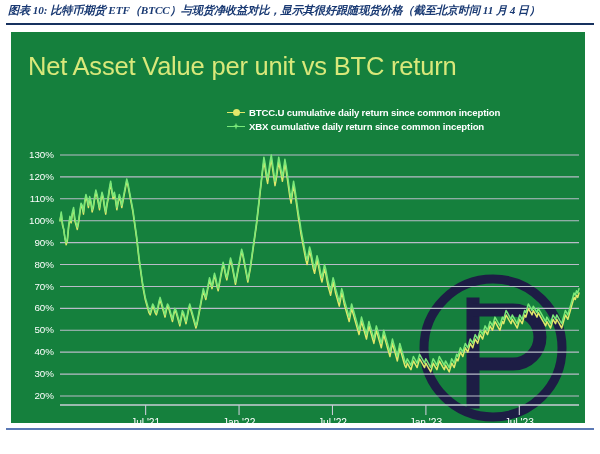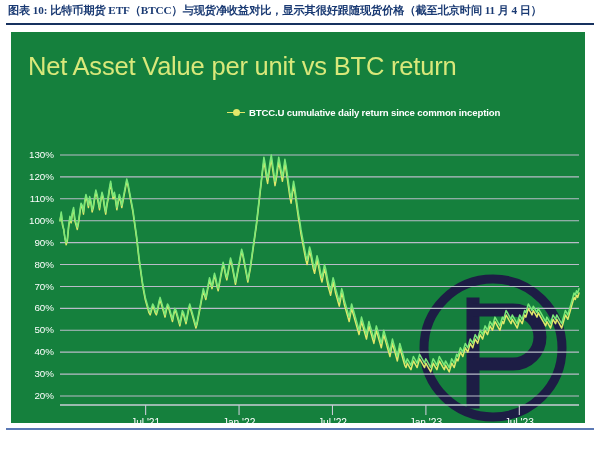--- a/index.html
+++ b/index.html
@@ -15,20 +15,21 @@
     width: 600px; height: 454px;
     background: #ffffff;
   }
 
   
   #caption {
     position: absolute;
     left: 8px; top: 3px;
     width: 588px;
     font-family: "Liberation Serif", serif;
+    font-style: italic;
     font-weight: bold;
     font-size: 11.2px;
     color: #1a3a73;
     letter-spacing: -0.1px;
     white-space: nowrap;
   }
   #caption-rule {
     position: absolute;
     left: 6px; top: 23px;
     width: 588px; height: 2px;
@@ -163,20 +164,27 @@
 
     <div id="chart-title">Net Asset Value per unit vs BTC return</div>
 
     <div id="legend">
       <div class="legend-row">
         <span class="legend-mark">
           <i style="background:#e2e86a"></i>
           <b style="background:#e2e86a;border-radius:50%"></b>
         </span>
         <span class="legend-label">BTCC.U cumulative daily return since common inception</span>
+      </div>
+      <div class="legend-row">
+        <span class="legend-mark">
+          <i style="background:#7ae87a"></i>
+          <b style="background:#7ae87a;clip-path:polygon(50% 0,62% 38%,100% 50%,62% 62%,50% 100%,38% 62%,0 50%,38% 38%)"></b>
+        </span>
+        <span class="legend-label">XBX cumulative daily return since common inception</span>
       </div>
     </div>
 
     <div id="plot">
       <svg id="plot-svg" width="574" height="285" viewBox="0 0 574 285">
           <line x1="49" y1="258" x2="568" y2="258" class="grid"></line>
           <text x="43" y="258.5" class="ylab">20%</text>
           <line x1="49" y1="236.08695652173913" x2="568" y2="236.08695652173913" class="grid"></line>
           <text x="43" y="236.58695652173913" class="ylab">30%</text>
           <line x1="49" y1="214.17391304347825" x2="568" y2="214.17391304347825" class="grid"></line>

